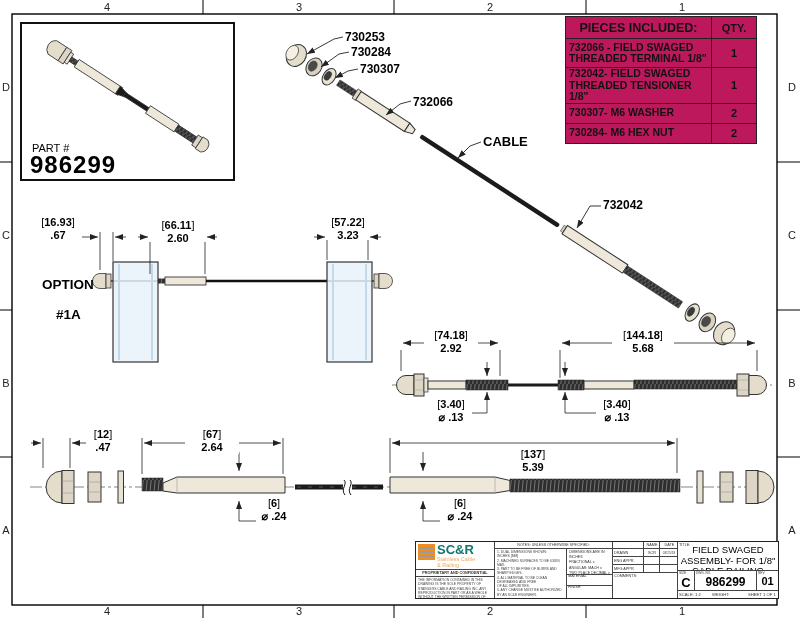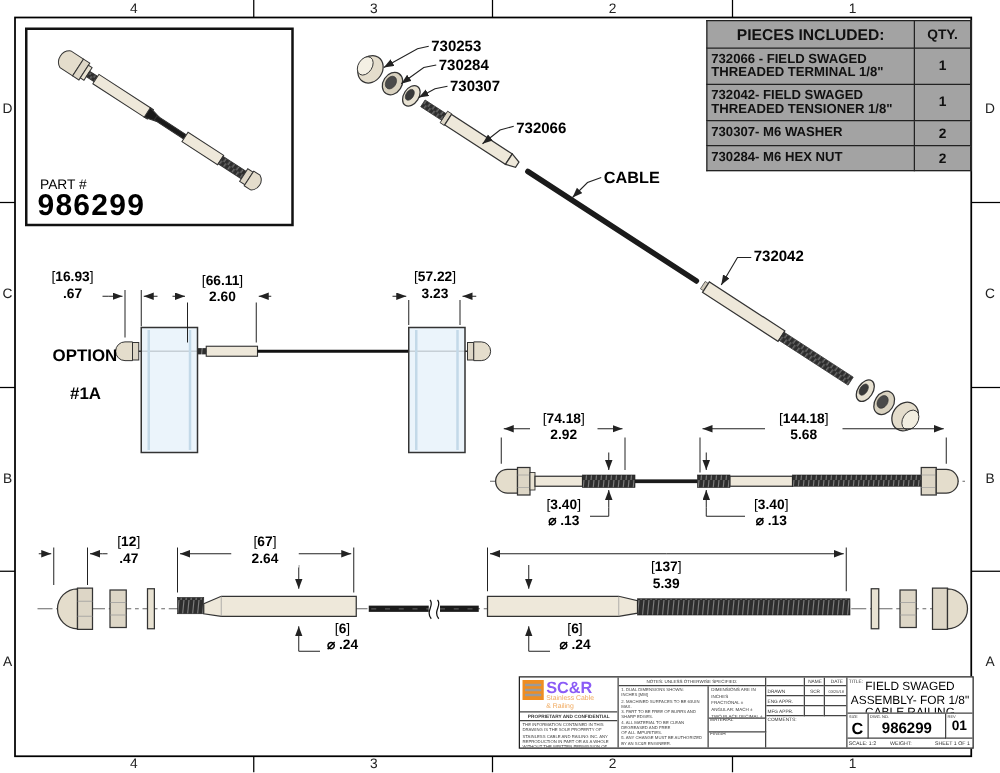--- a/index.html
+++ b/index.html
@@ -14,39 +14,39 @@
   .dim .mm::before{content:"[";font-weight:normal}
   .dim .mm::after{content:"]";font-weight:normal}
   .dim.bg{background:#fff}
   .lbl{position:absolute;font-weight:bold;font-size:12px;color:#000;z-index:5;white-space:nowrap}
   .inset-box{position:absolute;left:20px;top:22px;width:211px;height:155px;
              border:2.5px solid #111;background:transparent;z-index:2}
   .partnum-label{position:absolute;left:32px;top:142px;font-size:11px;color:#000;z-index:3}
   .partnum{position:absolute;left:30px;top:151px;font-size:24px;font-weight:bold;
            letter-spacing:1px;color:#000;z-index:3}
   
-  .ptable{position:absolute;left:565px;top:16px;width:212px;border-collapse:collapse;
-          z-index:4;background:#a3a3a3}
+  .ptable{position:absolute;left:565px;top:16px;width:192px;border-collapse:collapse;
+          z-index:4;background:#be185d}
   .ptable td,.ptable th{border:1.2px solid #222;padding:0 3px;vertical-align:middle}
   .ptable th{font-size:12.5px;text-align:center;height:21px}
   .ptable .desc{font-size:10.5px;font-weight:bold;line-height:11.5px;text-align:left}
   .ptable .qty{font-size:11px;font-weight:bold;text-align:center;width:38px}
   .ptable tr.h2{height:29px}.ptable tr.h1{height:20px}
   
   .tb{position:absolute;left:415px;top:541px;width:362px;height:56px;
       border:1.5px solid #222;background:#fff;z-index:4;font-size:4px}
   .tb .cell{position:absolute;box-sizing:border-box;overflow:hidden}
   .br{border-right:1px solid #444}.bb{border-bottom:1px solid #444}
   .tiny{font-size:3.4px;line-height:1.25;color:#444;white-space:pre-line}
   .tol{font-size:3.6px;line-height:1.45;color:#333;white-space:pre-line;padding:1px 2px}
   .gridlbl{font-size:3.8px;color:#333;padding-left:1px;line-height:1}
   .logo-row{display:flex;align-items:flex-start;padding:2px 2px 0 2px}
   .logo-icon{width:17px;height:16px;background:#ee8d21;margin-right:2px;position:relative}
   .logo-icon i{position:absolute;left:2px;right:2px;height:2px;background:#9a9a9a}
-  .scr{font-size:13px;font-weight:bold;color:#8b5cf6;line-height:12px}
+  .scr{font-size:13px;font-weight:bold;color:#0f766e;line-height:12px}
   .scr-sub{font-size:5.5px;color:#f0a85c;line-height:6px}
   .prop{border-top:1px solid #444;border-bottom:1px solid #444;text-align:center;
         font-weight:bold;font-size:3.8px;line-height:6px;color:#333}
   .title-main{font-weight:normal;font-size:9.5px;line-height:10.5px;text-align:center;
               padding-top:3px;color:#000}
   .bigval{font-weight:bold;text-align:center;color:#000}
 </style>
 </head>
 <body>
 

